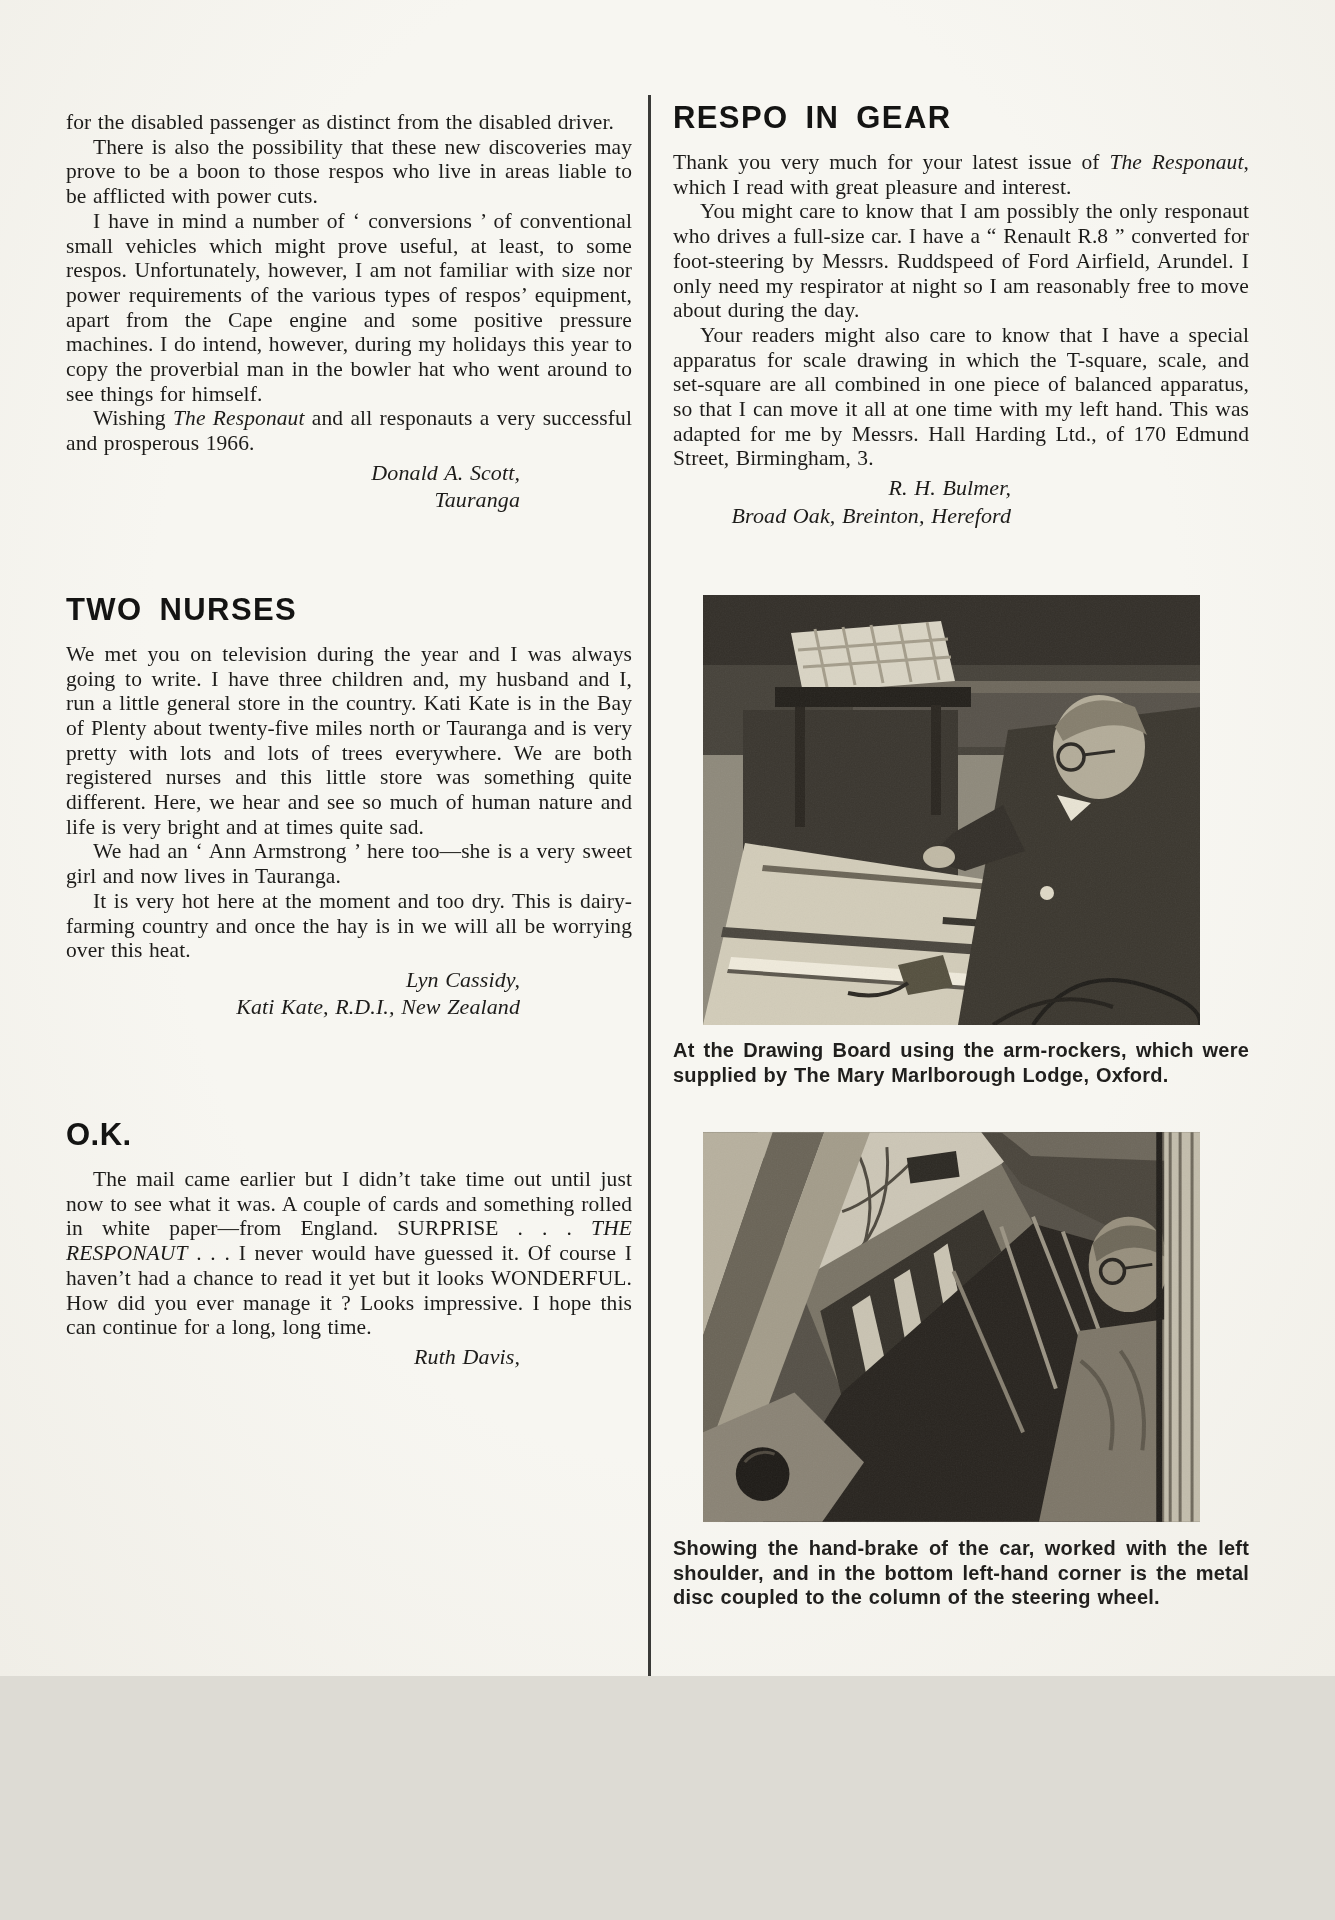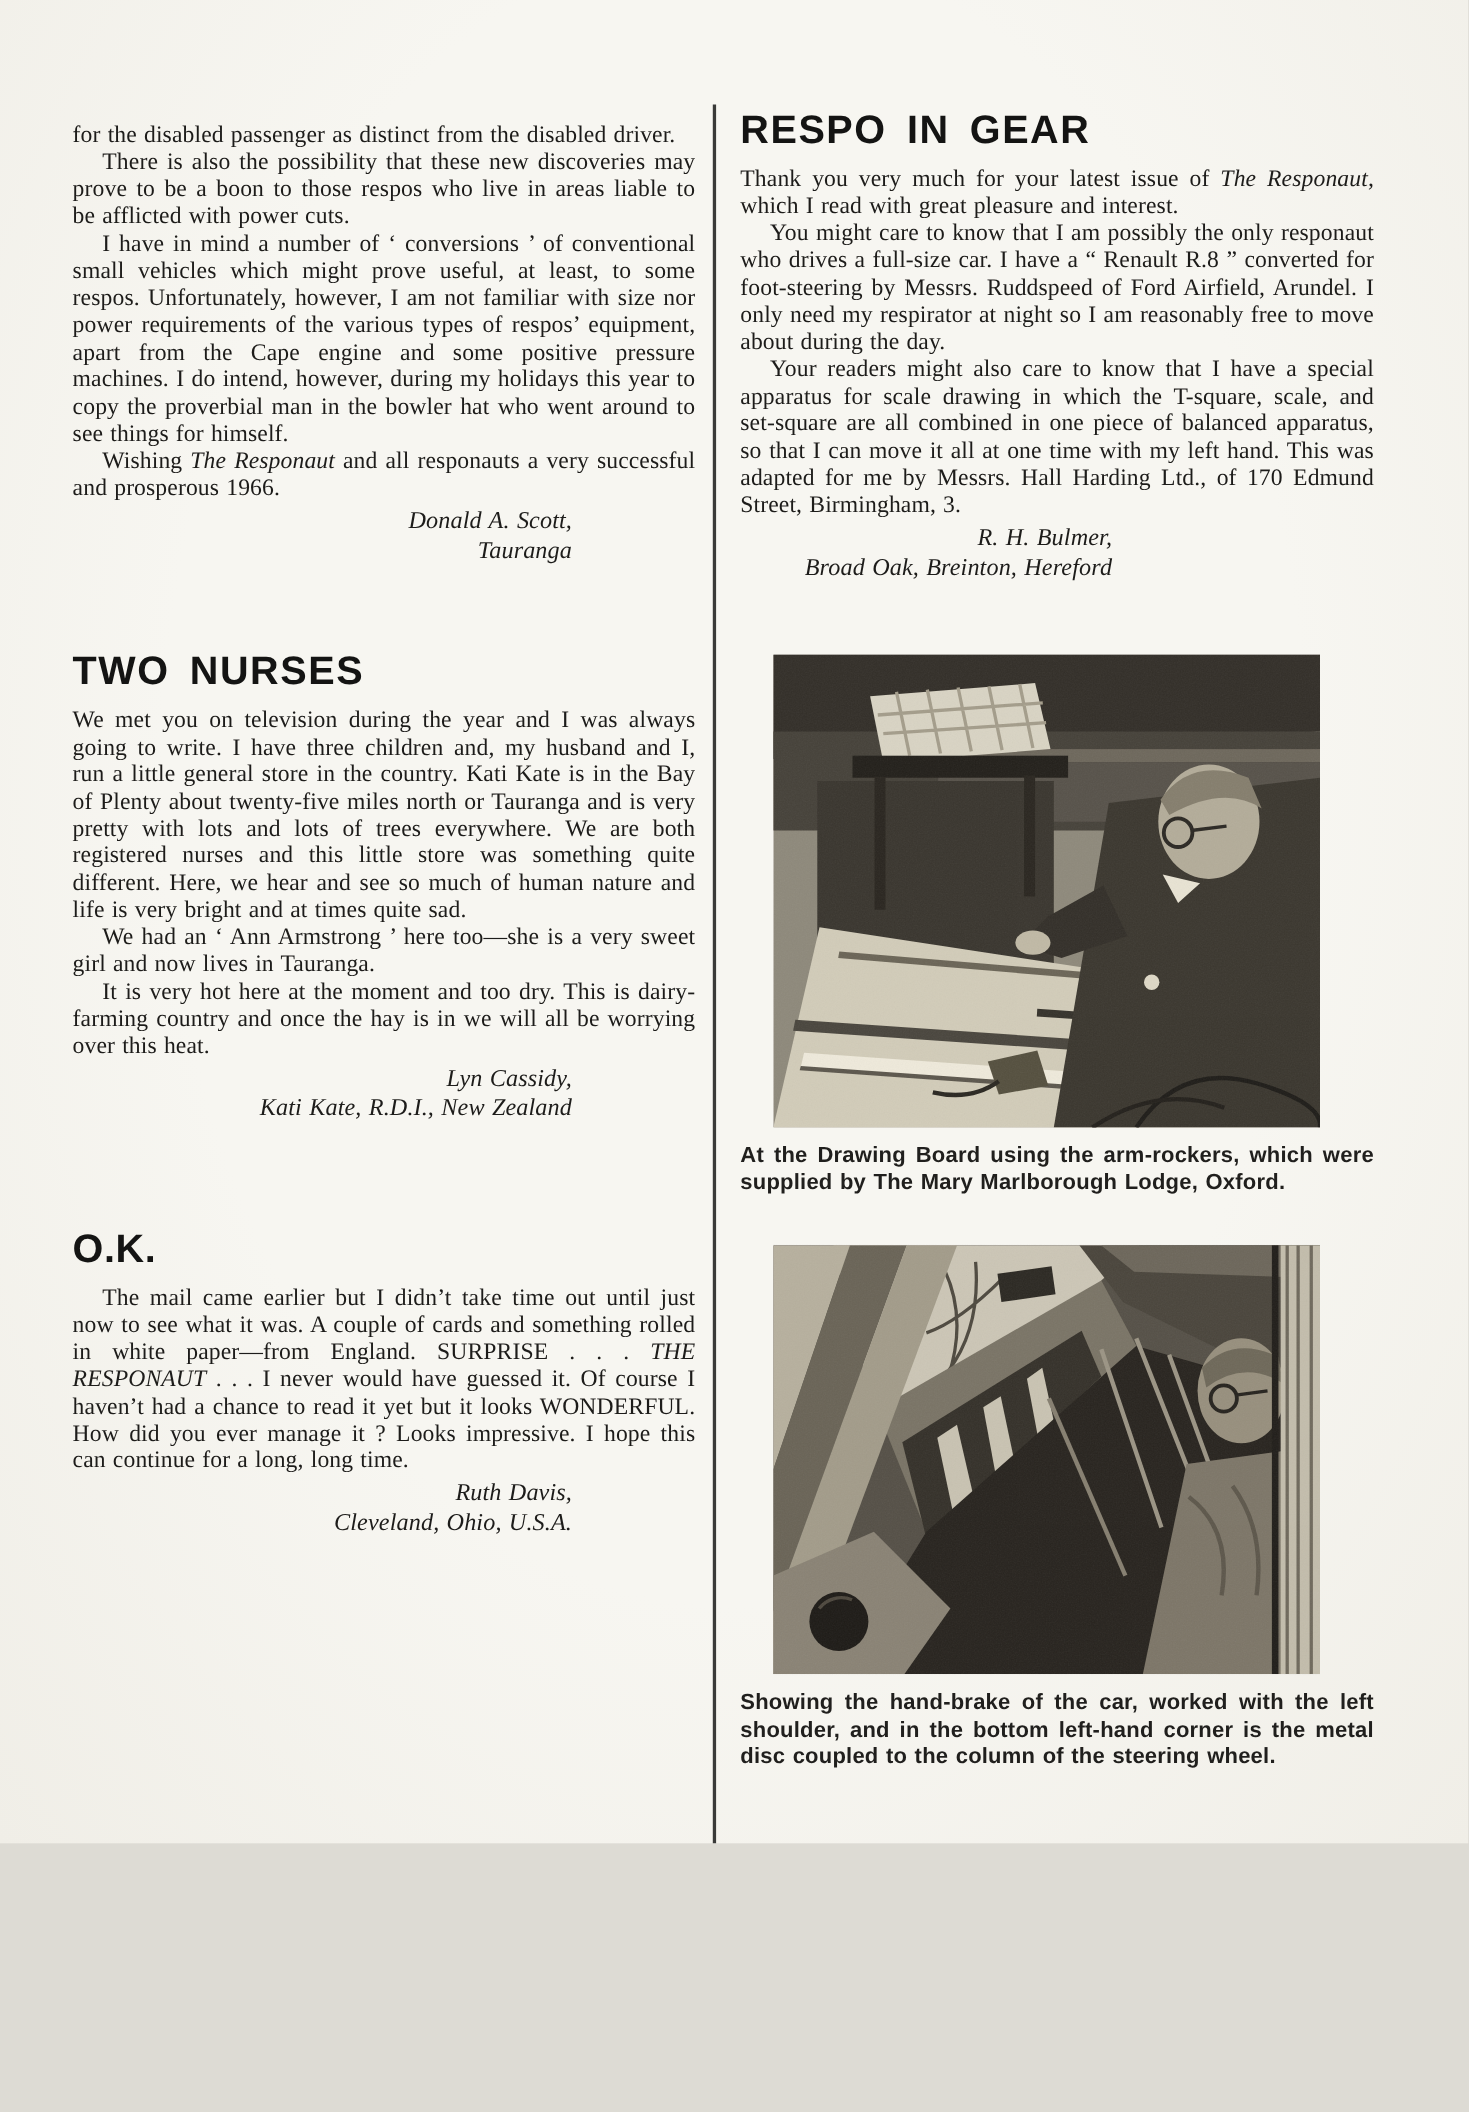--- a/index.html
+++ b/index.html
@@ -21,21 +21,21 @@
     font-size:21.5px;line-height:24.7px;word-spacing:1px;letter-spacing:0.1px;
   }
   #divider{
     position:absolute;left:648px;top:95px;width:3px;height:1722px;
     background:#3a3a38;
   }
   .body-para{margin:0;text-align:justify;}
   .body-para.indent{text-indent:27px;}
   .heading{
     font-family:"Liberation Sans", sans-serif;
-    font-weight:bold;font-size:36px;line-height:36px;
+    font-weight:bold;font-size:31px;line-height:36px;
     letter-spacing:1.4px;word-spacing:7px;
     color:#141413;margin:0 0 14px 0;
   }
   .sec-two-nurses .heading{margin-top:78px;}
   .sec-ok .heading{margin-top:96px;letter-spacing:0.5px;word-spacing:0;}
   .signature{
     font-style:italic;font-size:22px;line-height:27.5px;
     text-align:right;margin-top:3px;
   }
   #col-left .signature{padding-right:112px;}
@@ -77,21 +77,20 @@
         <div class="signature">
           <div>Lyn Cassidy,</div>
           <div>Kati Kate, R.D.I., New Zealand</div>
         </div>
       </section>
       <section class="sec-ok">
         <h2 class="heading">O.K.</h2>
         <p class="body-para indent">The mail came earlier but I didn’t take time out until just now to see what it was. A couple of cards and something rolled in white paper—from England. SURPRISE . . . <i>THE RESPONAUT</i> . . . I never would have guessed it. Of course I haven’t had a chance to read it yet but it looks WONDERFUL. How did you ever manage it ? Looks impressive. I hope this can continue for a long, long time.</p>
         <div class="signature">
           <div>Ruth Davis,</div>
-          <div>Cleveland, Ohio, U.S.A.</div>
         </div>
       </section>
     </div>
 
   <div id="divider"></div>
 
   <div id="col-right">
     <div id="col-right-text">
         <section class="sec-respo-in-gear">
           <h2 class="heading">RESPO IN GEAR</h2>

